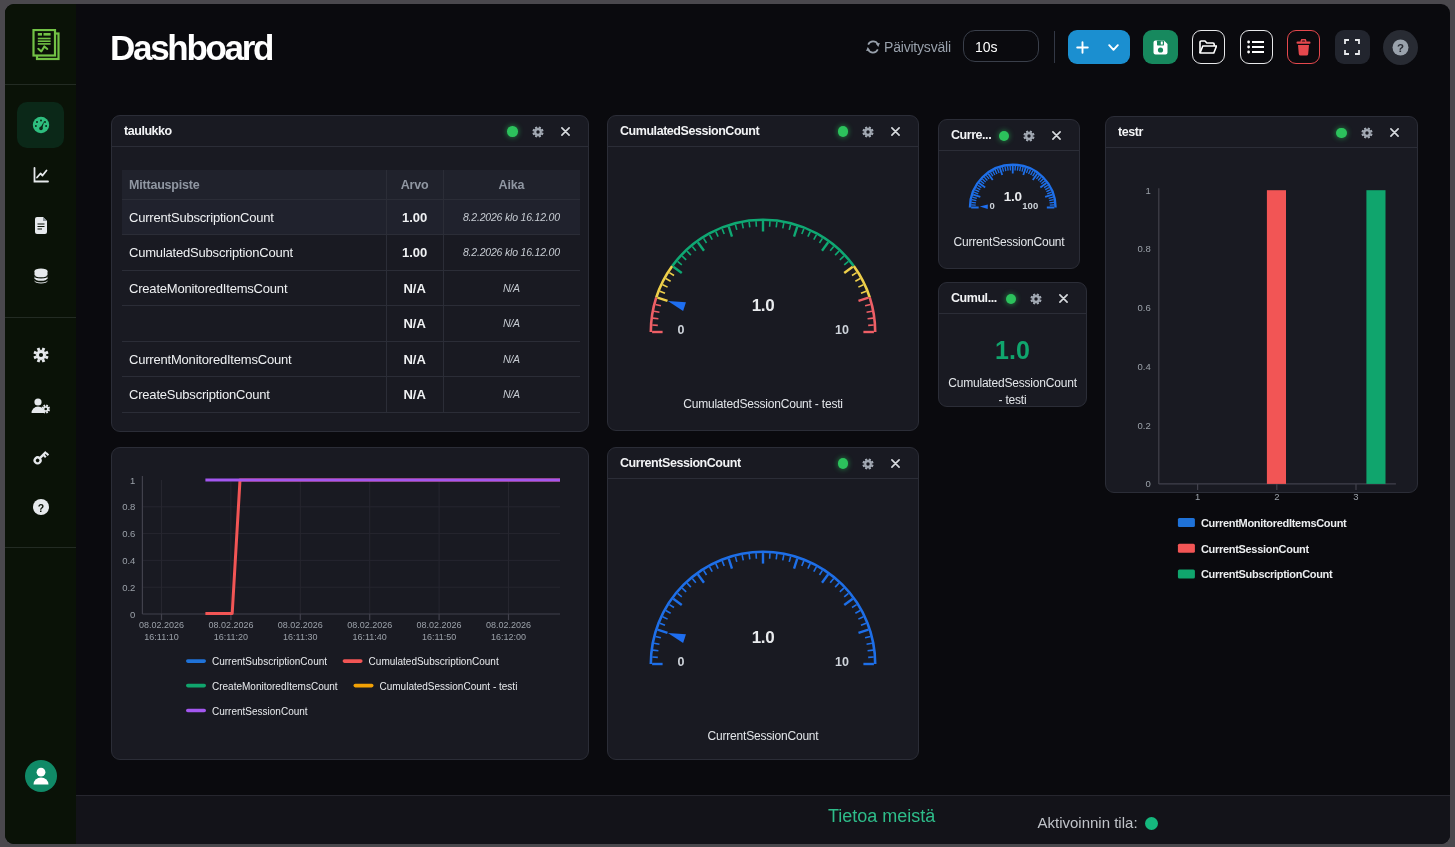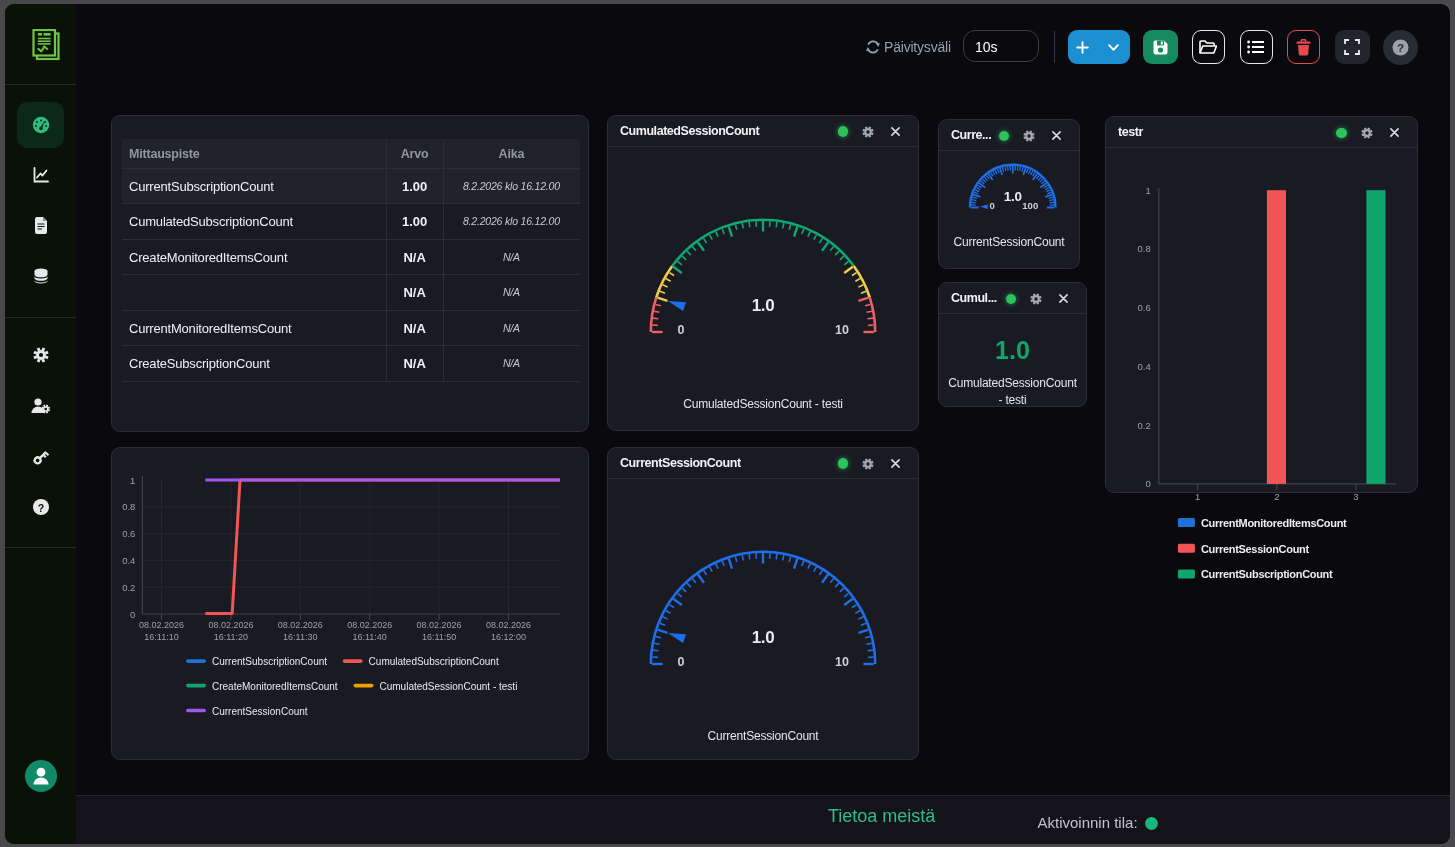--- a/index.html
+++ b/index.html
@@ -93,20 +93,21 @@
     <svg style="position:absolute;left:28px;top:495px" width="16" height="16" viewBox="0 0 16 16">
 <circle cx="8" cy="8" r="8" fill="#e6e9ec"></circle>
 <text x="8" y="8.6" text-anchor="middle" dominant-baseline="central" font-family="Liberation Sans" font-size="10.5" font-weight="bold" fill="#0a1207">?</text>
 </svg>
     <div style="position:absolute;left:0;top:542.5px;width:71px;height:1px;background:#232b23"></div>
     <svg style="position:absolute;left:20px;top:756px" width="32" height="32" viewBox="0 0 32 32">
 <circle cx="16" cy="16" r="16" fill="#108a67"></circle>
 <circle cx="16" cy="12.2" r="4.4" fill="#fff"></circle>
 <path d="M8.5 24.5 a7.5 7 0 0 1 15 0 Z" fill="#fff"></path>
 </svg>
+<div style="position:absolute;left:105px;top:27.3px;font-size:35px;font-weight:bold;color:#fff;letter-spacing:-2.3px;line-height:34px">Dashboard</div>
     <svg style="position:absolute;left:860px;top:35px" width="16" height="16" viewBox="0 0 16 16">
 <path d="M3.2 5.6 A5.4 5.4 0 0 1 12.9 5.3" fill="none" stroke="#98a0ab" stroke-width="1.7"></path>
 <polygon points="14.9,3.9 13.3,8.1 10.8,4.4" fill="#98a0ab"></polygon>
 <path d="M12.8 10.4 A5.4 5.4 0 0 1 3.1 10.7" fill="none" stroke="#98a0ab" stroke-width="1.7"></path>
 <polygon points="1.1,12.1 2.7,7.9 5.2,11.6" fill="#98a0ab"></polygon>
 </svg>
     <div style="position:absolute;left:879px;top:33px;font-size:14px;color:#98a0ab;line-height:20px;letter-spacing:-0.2px">Päivitysväli</div>
     <div style="position:absolute;left:958px;top:25.5px;width:76px;height:32px;border:1px solid #3a3f4a;border-radius:12px"></div>
     <div style="position:absolute;left:970px;top:34px;font-size:14px;font-weight:normal;color:#fff;line-height:18px">10s</div>
     <div style="position:absolute;left:1049px;top:27px;width:1px;height:32px;background:#333845"></div>
@@ -147,20 +148,39 @@
     <div style="position:absolute;left:1329.5px;top:26px;width:35px;height:34px;background:#22252e;border-radius:9px"></div>
 <svg style="position:absolute;left:1339px;top:35px" width="16" height="16" viewBox="0 0 16 16">
 <path d="M1 5 V1 H5 M11 1 H15 V5 M15 11 V15 H11 M5 15 H1 V11" fill="none" stroke="#e8eaec" stroke-width="1.8"></path>
 </svg>
     <div style="position:absolute;left:1378px;top:25.5px;width:35px;height:35px;background:#282b33;border-radius:50%"></div>
 <svg style="position:absolute;left:1387px;top:34.5px" width="17" height="17" viewBox="0 0 17 17">
 <circle cx="8.5" cy="8.5" r="8" fill="#9aa2ac"></circle>
 <text x="8.5" y="9.2" text-anchor="middle" dominant-baseline="central" font-family="Liberation Sans" font-size="11.5" font-weight="bold" fill="#282b33">?</text>
 </svg>
 <div class="panel" style="left:106px;top:110.5px;width:477.5px;height:317px">
+<div class="ph">
+        <span class="pt">taulukko</span>
+<span class="pdot" style="right:70px"></span>
+<svg class="pgear" style="right:44px" width="12" height="12" viewBox="0 0 12 12">
+          <circle cx="6" cy="6" r="3.9" fill="#a2a9b3"></circle>
+          <line x1="9.23" y1="7.34" x2="11.17" y2="8.14" stroke="#a2a9b3" stroke-width="2.3"></line>
+          <line x1="7.34" y1="9.23" x2="8.14" y2="11.17" stroke="#a2a9b3" stroke-width="2.3"></line>
+          <line x1="4.66" y1="9.23" x2="3.86" y2="11.17" stroke="#a2a9b3" stroke-width="2.3"></line>
+          <line x1="2.77" y1="7.34" x2="0.83" y2="8.14" stroke="#a2a9b3" stroke-width="2.3"></line>
+          <line x1="2.77" y1="4.66" x2="0.83" y2="3.86" stroke="#a2a9b3" stroke-width="2.3"></line>
+          <line x1="4.66" y1="2.77" x2="3.86" y2="0.83" stroke="#a2a9b3" stroke-width="2.3"></line>
+          <line x1="7.34" y1="2.77" x2="8.14" y2="0.83" stroke="#a2a9b3" stroke-width="2.3"></line>
+          <line x1="9.23" y1="4.66" x2="11.17" y2="3.86" stroke="#a2a9b3" stroke-width="2.3"></line>
+          <circle cx="6" cy="6" r="1.7" fill="#191a22"></circle>
+        </svg>
+<svg class="px" style="right:18px" width="9" height="9" viewBox="0 0 12 12">
+          <path d="M1.2 1.2 L10.8 10.8 M10.8 1.2 L1.2 10.8" stroke="#d6d9dd" stroke-width="2.2" stroke-linecap="round"></path>
+        </svg>
+</div>
 <div class="pb">
         <div style="position:absolute;left:10px;top:23px;width:457.5px;height:30.3px;background:#20222c;border-bottom:1px solid #2b2d37"></div>
         <div style="position:absolute;left:17px;top:23px;height:30.3px;line-height:30.3px;font-size:12.5px;font-weight:bold;color:#9097a2;letter-spacing:-0.2px">Mittauspiste</div>
         <div style="position:absolute;left:274px;top:23px;width:57.30000000000001px;height:30.3px;line-height:30.3px;font-size:12.5px;font-weight:bold;color:#9097a2;text-align:center;letter-spacing:-0.2px">Arvo</div>
         <div style="position:absolute;left:331.3px;top:23px;width:136.2px;height:30.3px;line-height:30.3px;font-size:12.5px;font-weight:bold;color:#9097a2;text-align:center;letter-spacing:-0.2px">Aika</div>
         <div style="position:absolute;left:10px;top:53.3px;width:457.5px;height:35.5px;background:#20222d;border-bottom:1px solid #2b2d37"></div>
         <div style="position:absolute;left:17px;top:53.3px;height:35.5px;line-height:35.5px;font-size:13px;color:#eff1f3;letter-spacing:-0.2px">CurrentSubscriptionCount</div>
         <div style="position:absolute;left:274px;top:53.3px;width:57.30000000000001px;height:35.5px;line-height:35.5px;font-size:13px;font-weight:bold;color:#eff1f3;text-align:center">1.00</div>
         <div style="position:absolute;left:331.3px;top:53.3px;width:136.2px;height:35.5px;line-height:35.5px;font-size:10.5px;font-style:italic;color:#c6cbd2;text-align:center;letter-spacing:-0.2px">8.2.2026 klo 16.12.00</div>
         <div style="position:absolute;left:10px;top:88.8px;width:457.5px;height:35.5px;border-bottom:1px solid #2b2d37"></div>

